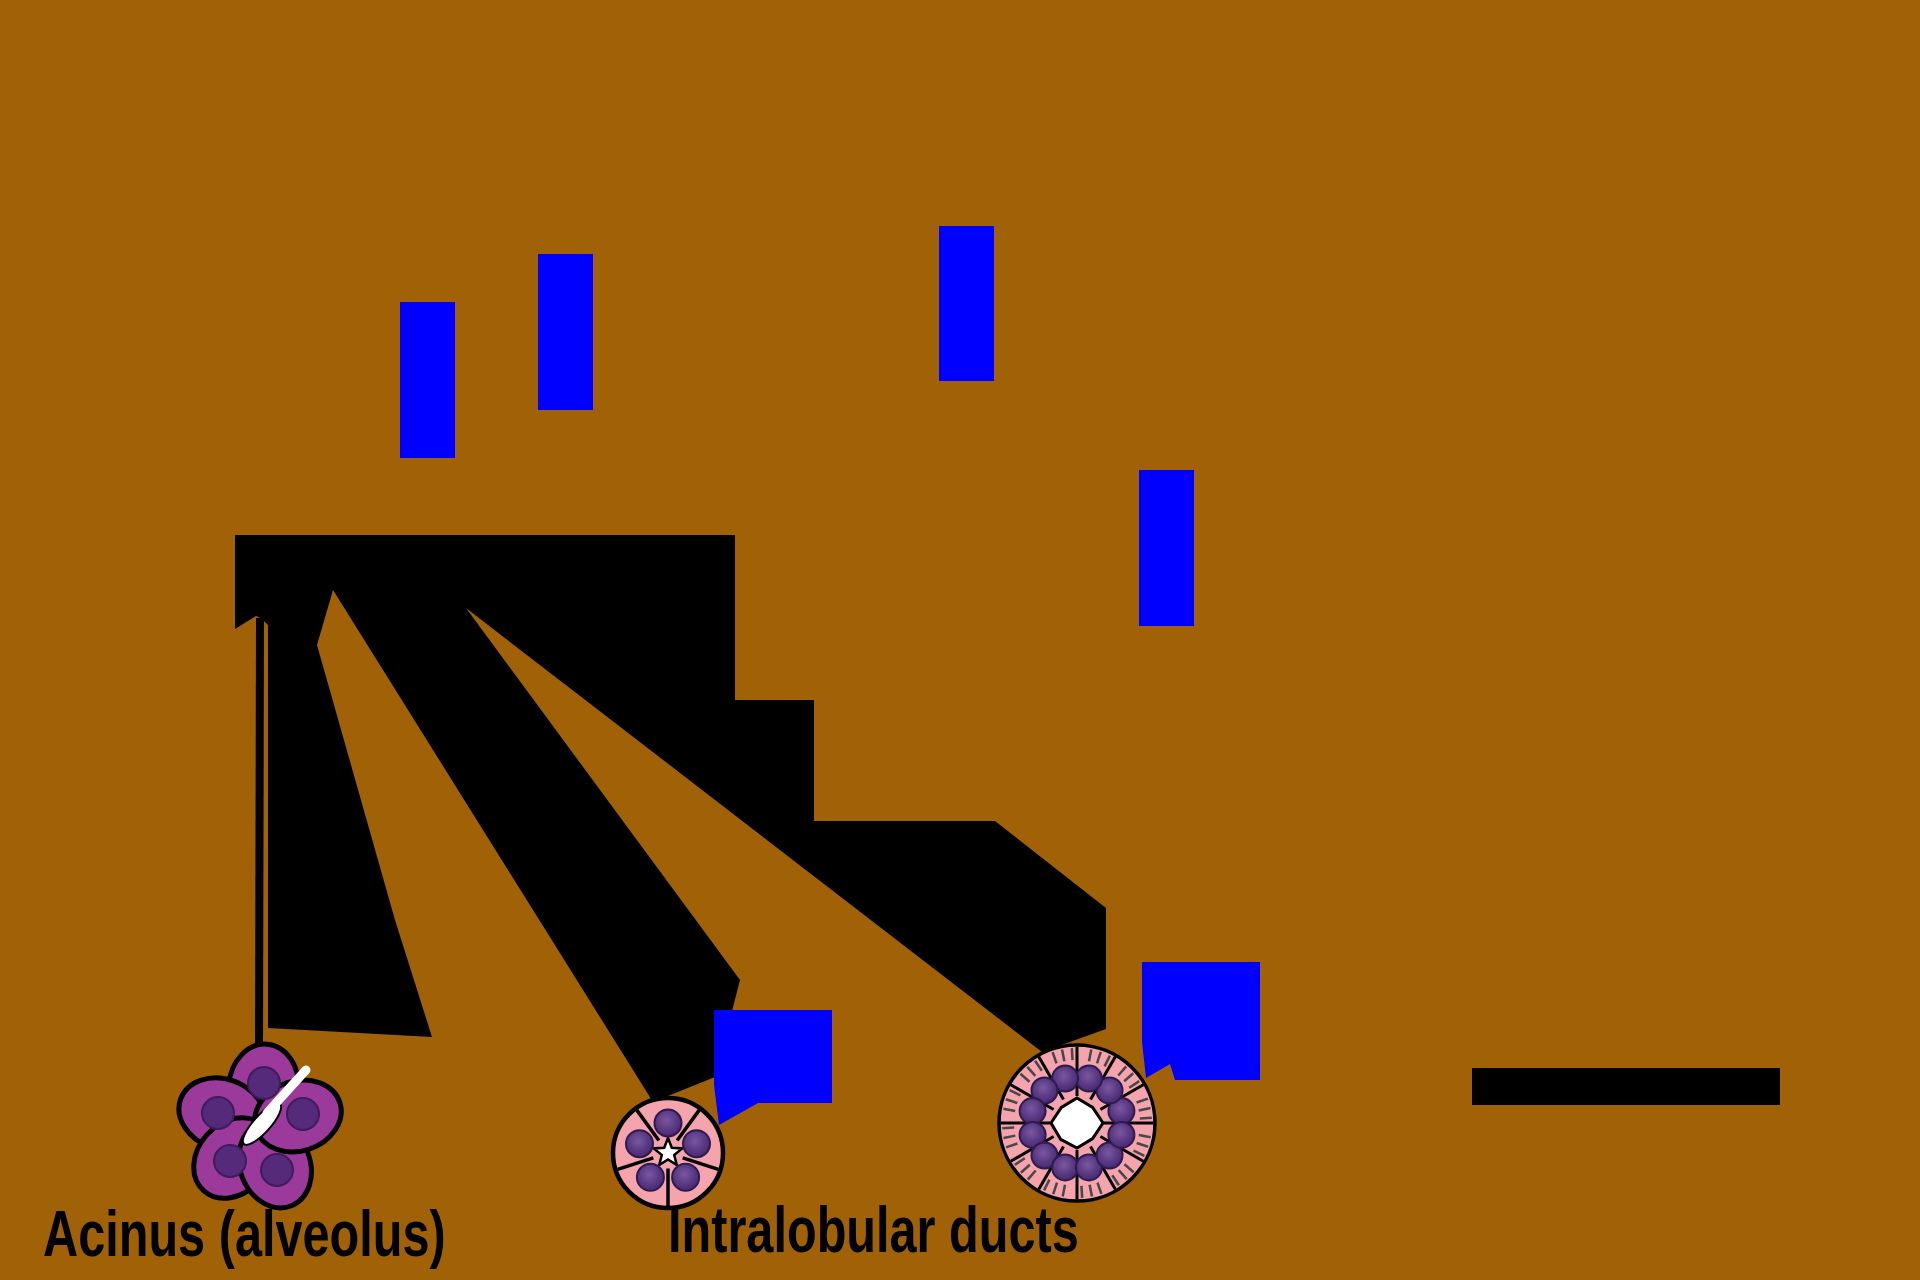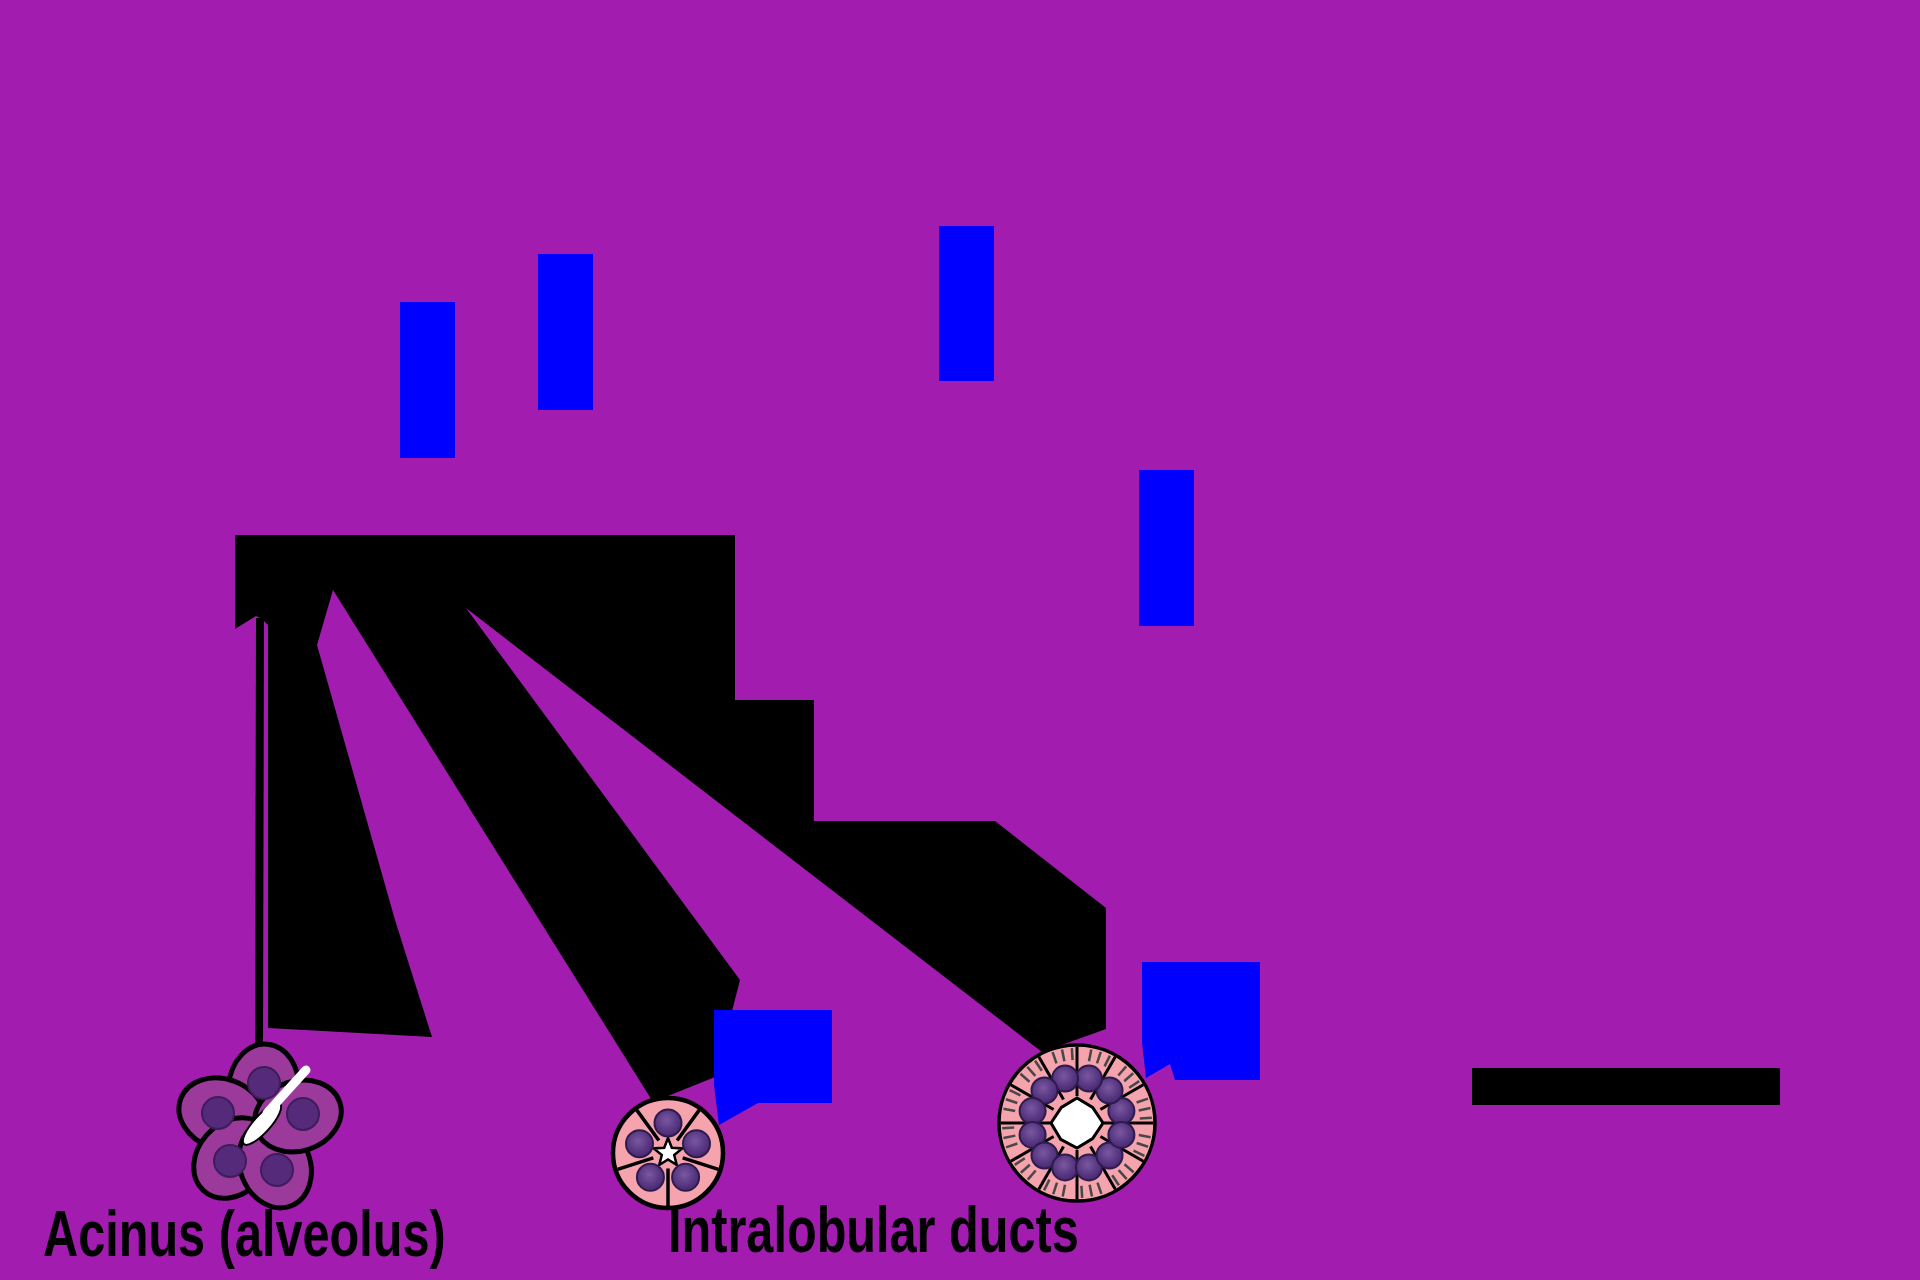--- a/index.html
+++ b/index.html
@@ -1,16 +1,16 @@
 <!DOCTYPE html>
 <html><head>
 <meta charset="utf-8">
 <style>
   html,body{margin:0;padding:0;background:#fff;}
-  #stage{position:relative;width:1920px;height:1280px;background:#a21caf;overflow:hidden;
+  #stage{position:relative;width:1920px;height:1280px;background:#a16207;overflow:hidden;
          font-family:"Liberation Sans",sans-serif;}
   #stage svg{position:absolute;left:0;top:0;}
   .diagram-label{position:absolute;font-weight:bold;font-size:64px;line-height:64px;color:#000;
                  white-space:nowrap;transform:scaleX(0.76);transform-origin:0 0;}
   #acinus-label{left:43px;top:1202px;}
   #intralobular-label{left:668px;top:1198px;}
 </style>
 </head>
 <body>
 

